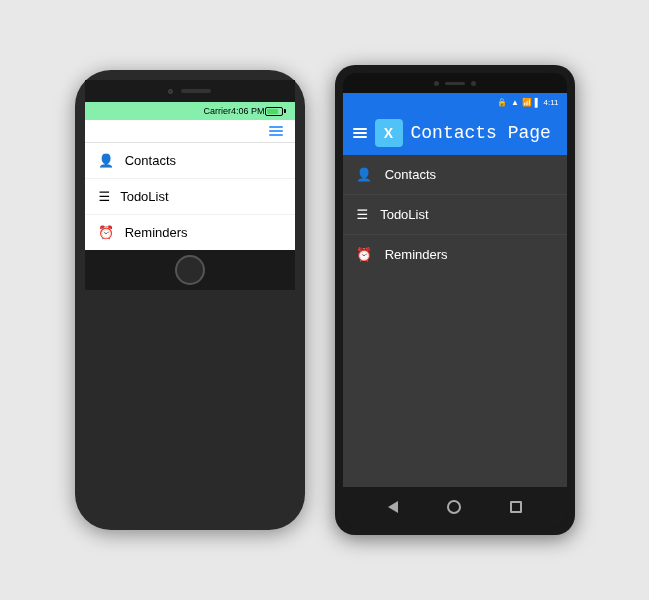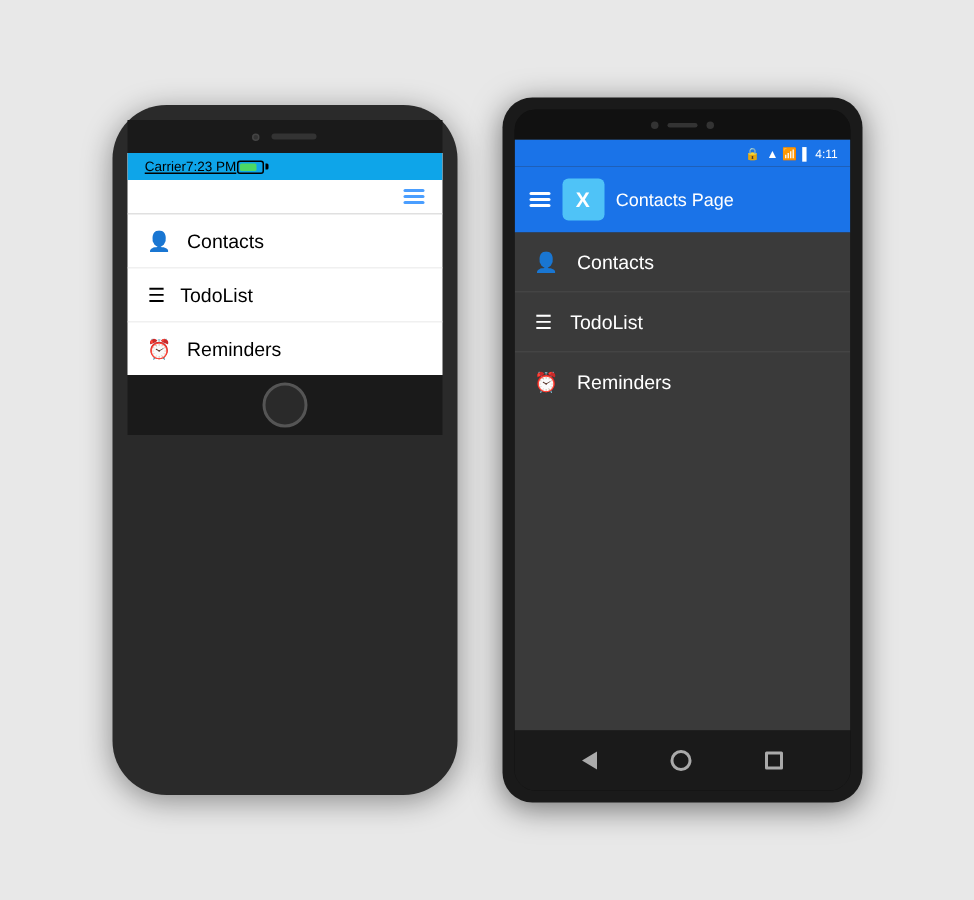--- a/index.html
+++ b/index.html
@@ -26,27 +26,26 @@
     }
     .ios-screen {
       flex: 1;
       background: #fff;
       display: flex;
       flex-direction: column;
       overflow: hidden;
     }
     .ios-status-bar {
       display: flex;
-      justify-content: flex-start;
+      justify-content: flex-end;
       align-items: center;
       padding: 4px 12px;
       font-size: 9px;
       color: #000;
-      background: #0ea5e9;
-      text-decoration: underline;
+      background: #86efac;
     }
     .ios-status-left { font-size: 9px; }
     .ios-status-center { font-size: 9px; font-weight: 500; }
     .ios-status-right {
       display: flex;
       align-items: center;
       gap: 3px;
       font-size: 8px;
     }
     .battery-icon {
@@ -249,23 +248,23 @@
       border-radius: 4px;
       display: flex;
       align-items: center;
       justify-content: center;
       color: #fff;
       font-weight: bold;
       font-size: 14px;
     }
     .android-app-title {
       color: #fff;
-      font-size: 12px;
+      font-size: 18px;
       font-weight: 500;
-      font-family: Liberation Sans, sans-serif;
+      font-family: Liberation Mono, monospace;
     }
 
     
     .android-content {
       flex: 1;
       background: #3a3a3a;
       display: flex;
       flex-direction: column;
     }
     .android-menu-item {
@@ -330,21 +329,21 @@
   <div class="ios-inner">
 
     <div class="ios-top-bar">
       <div class="ios-camera"></div>
       <div class="ios-speaker"></div>
     </div>
     <div class="ios-screen">
 
       <div class="ios-status-bar">
         <span class="ios-status-left">Carrier</span>
-        <span class="ios-status-center">7:23 PM</span>
+        <span class="ios-status-center">4:06 PM</span>
         <div class="ios-status-right">
           <div class="battery-icon">
             <div class="battery-fill"></div>
           </div>
         </div>
       </div>
 
       <div class="ios-nav-bar">
         <div class="hamburger-icon">
           <span></span>

